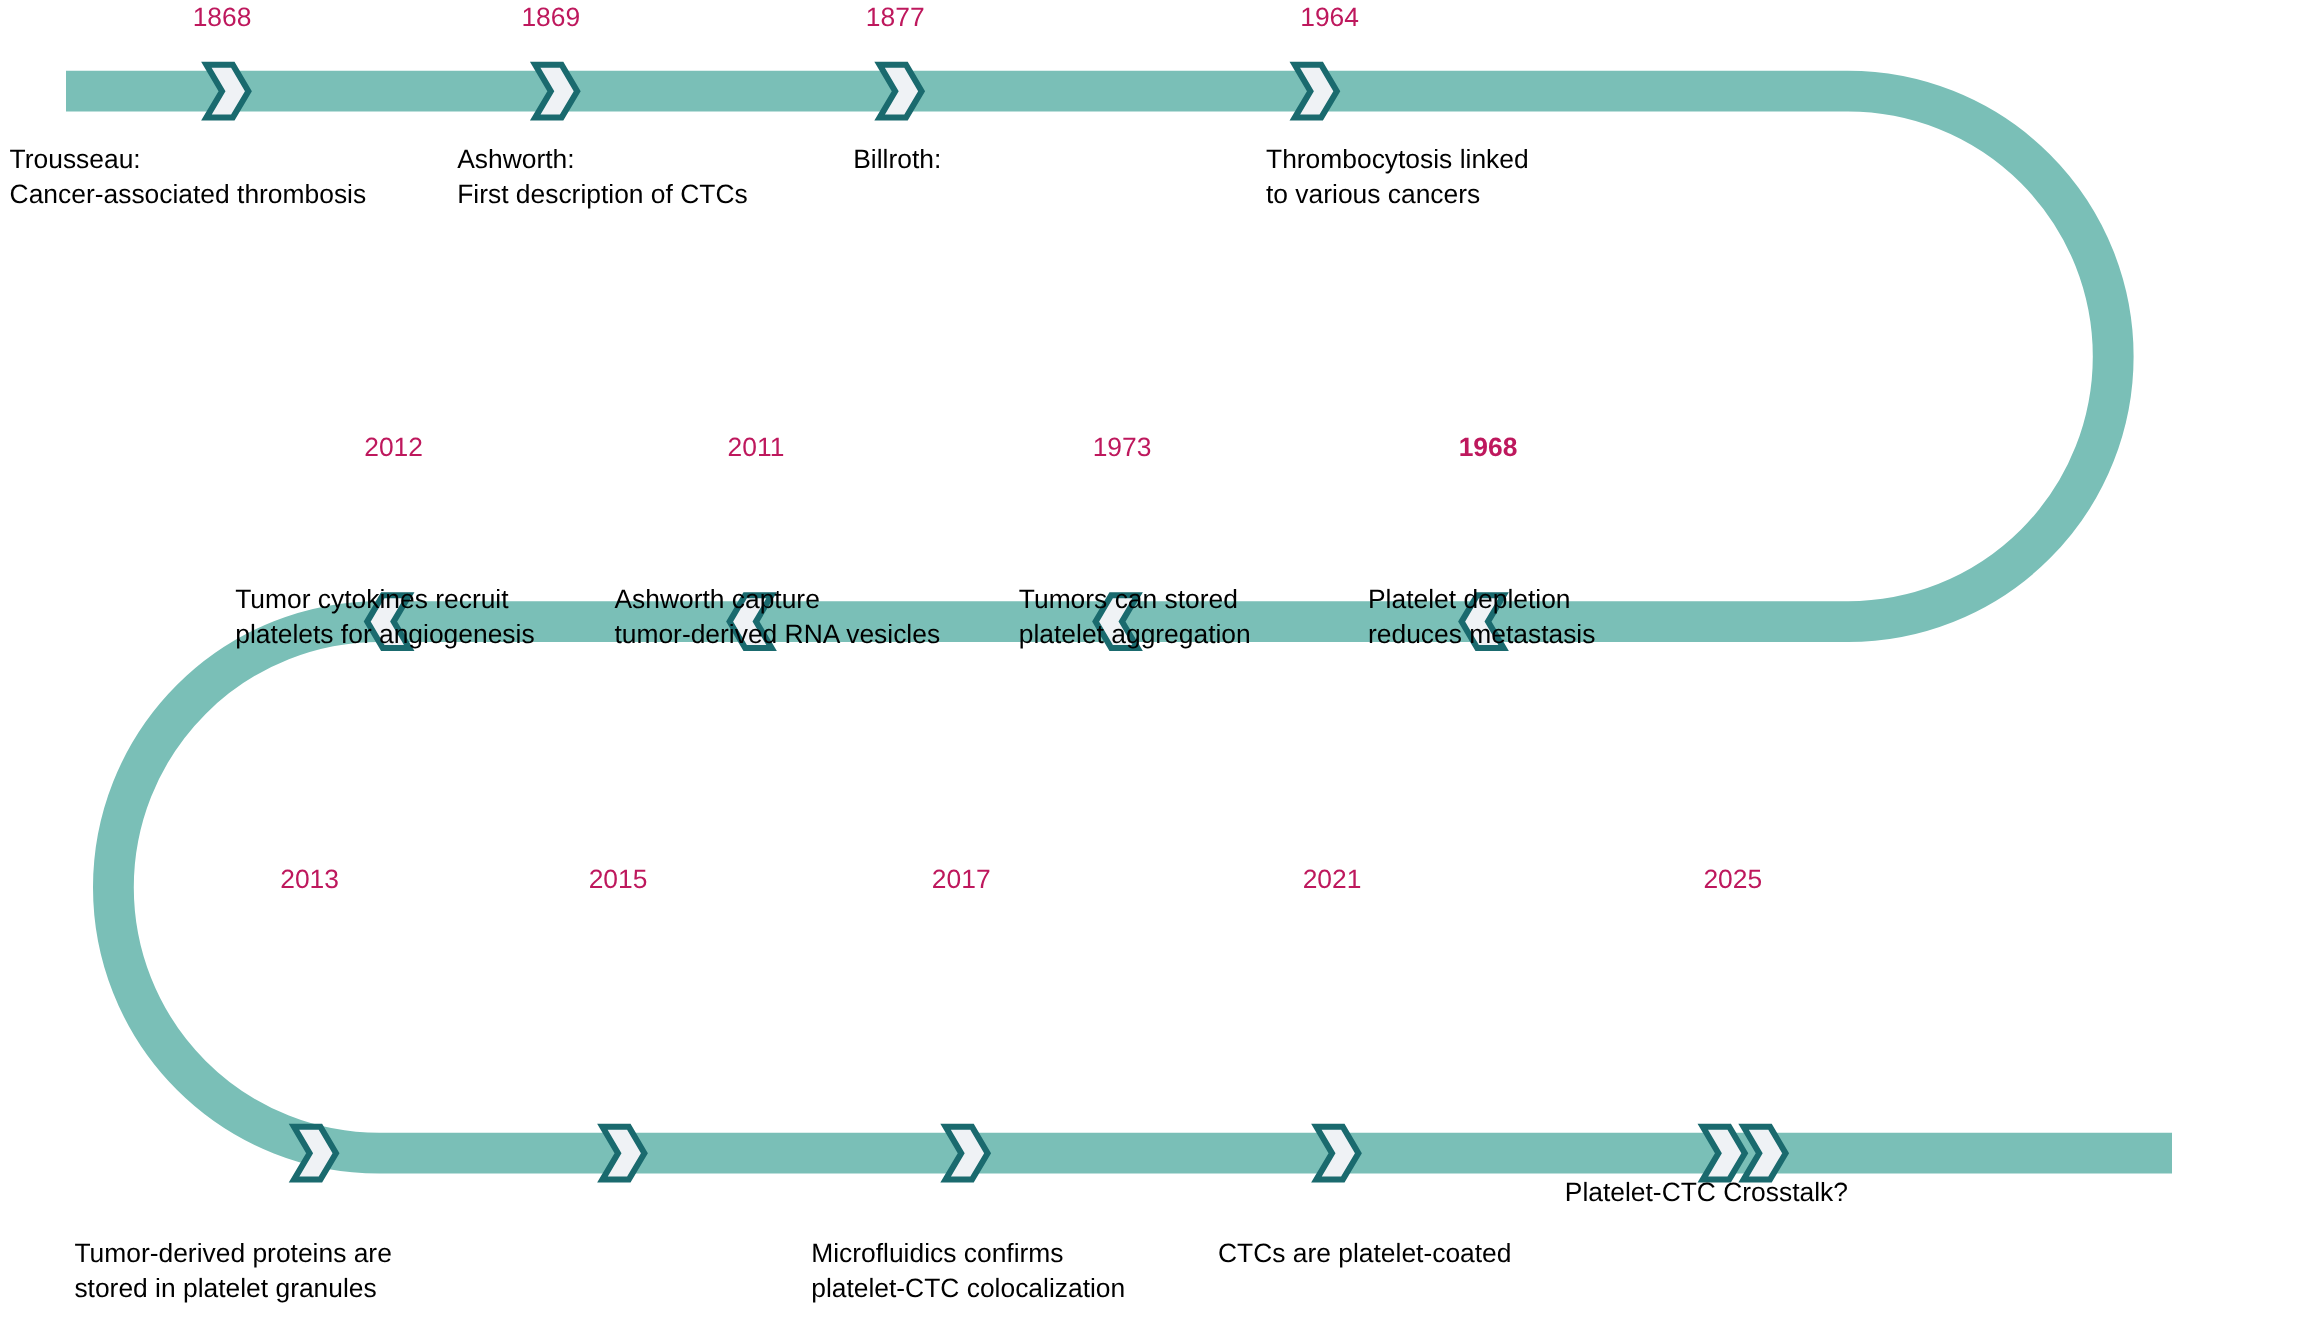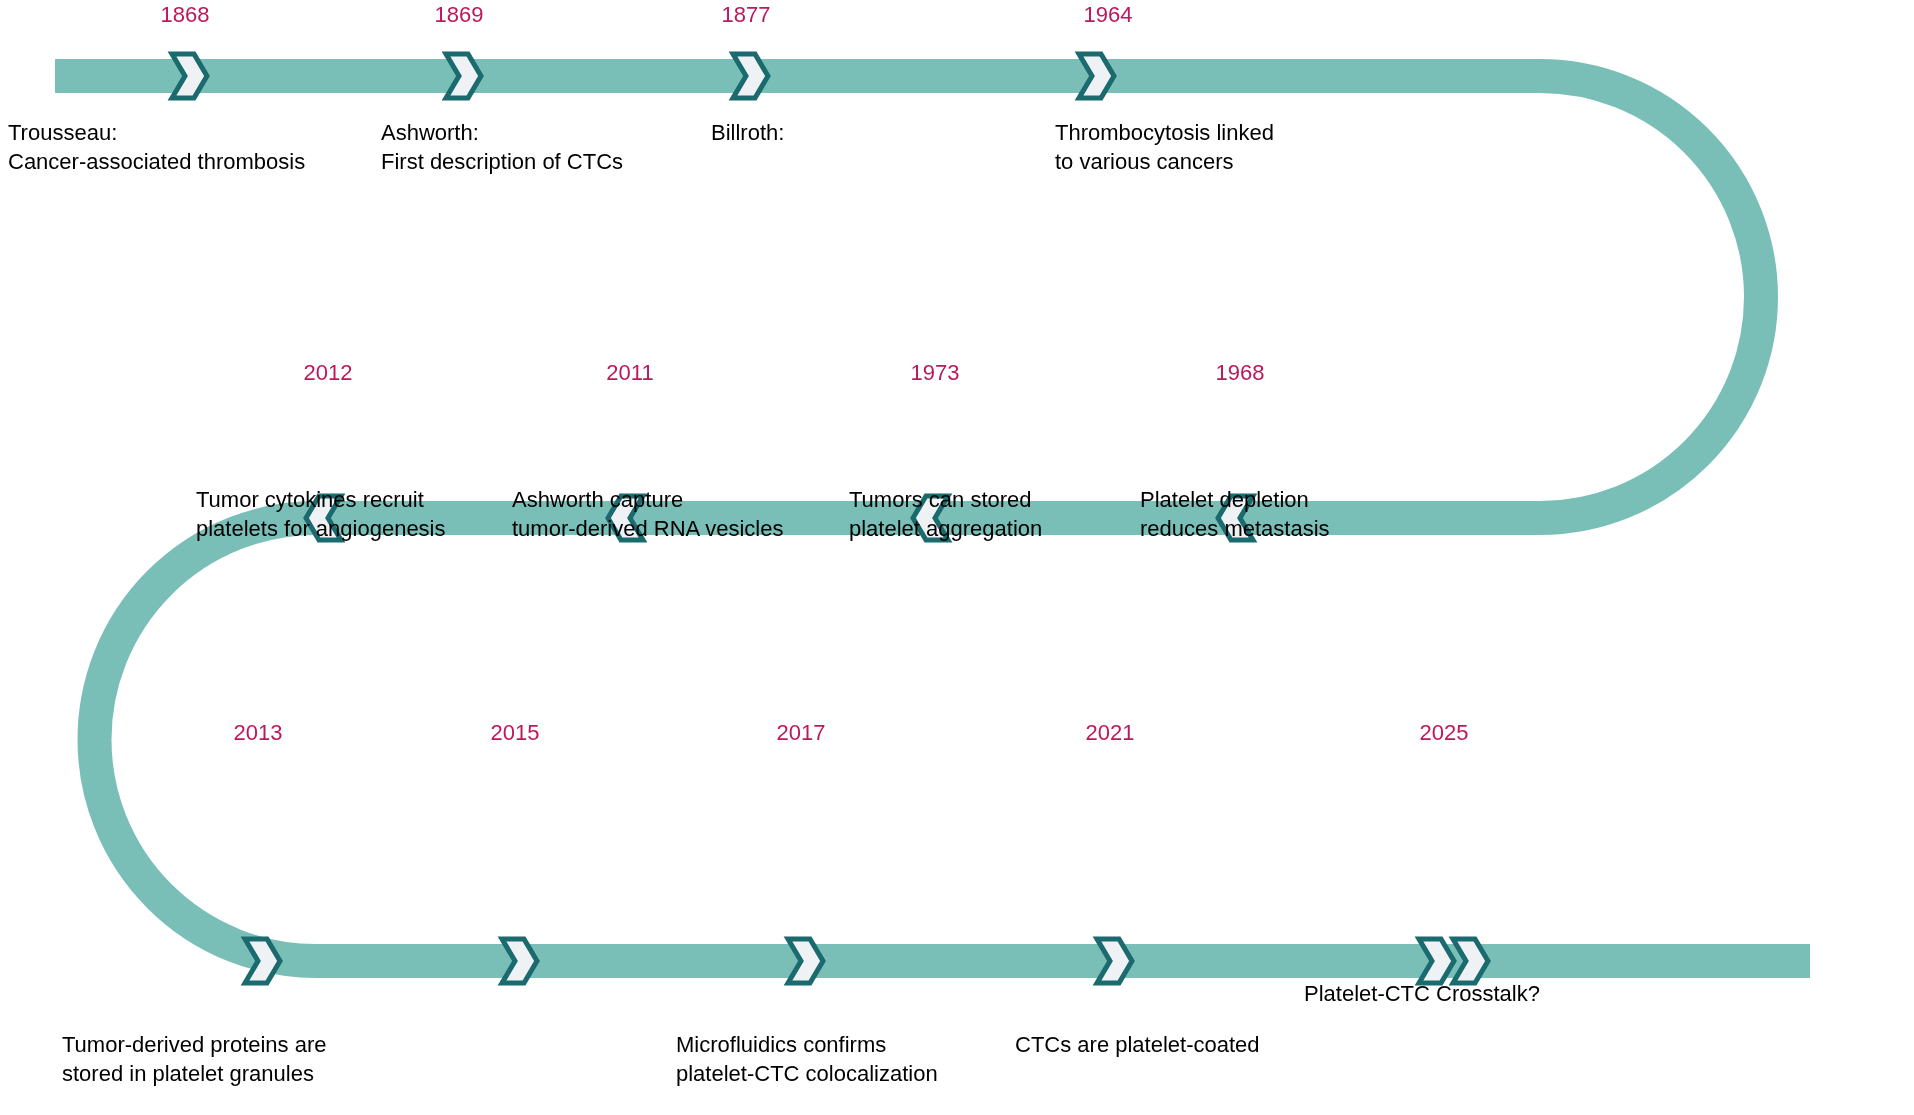--- a/index.html
+++ b/index.html
@@ -106,21 +106,21 @@
     <span class="cap-line">First description of CTCs</span>
   </div>
   <div class="caption" style="left:711px; top:118px;">
     <span class="cap-line">Billroth:</span>
   </div>
   <div class="caption" style="left:1055px; top:118px;">
     <span class="cap-line">Thrombocytosis linked</span>
     <span class="cap-line">to various cancers</span>
   </div>
 
-  <div class="year-label" style="left:1240px; top:362px;">1968</div>
+  <div class="year-label" style="left:1240px; top:362px;font-weight:bold;">1968</div>
   <div class="year-label" style="left:935px; top:362px;">1973</div>
   <div class="year-label" style="left:630px; top:362px;">2011</div>
   <div class="year-label" style="left:328px; top:362px;">2012</div>
 
   <div class="caption" style="left:1140px; top:485px;">
     <span class="cap-line">Platelet depletion</span>
     <span class="cap-line">reduces metastasis</span>
   </div>
   <div class="caption" style="left:849px; top:485px;">
     <span class="cap-line">Tumors can stored</span>

